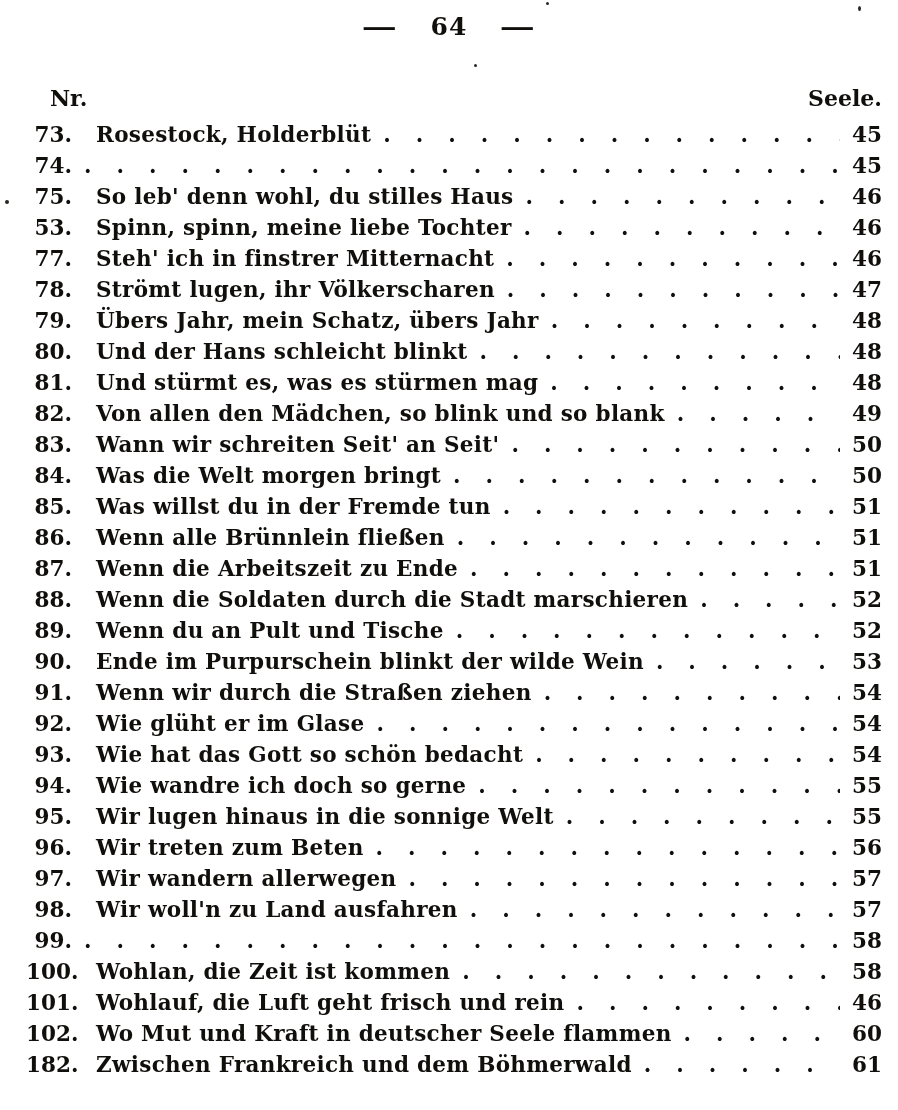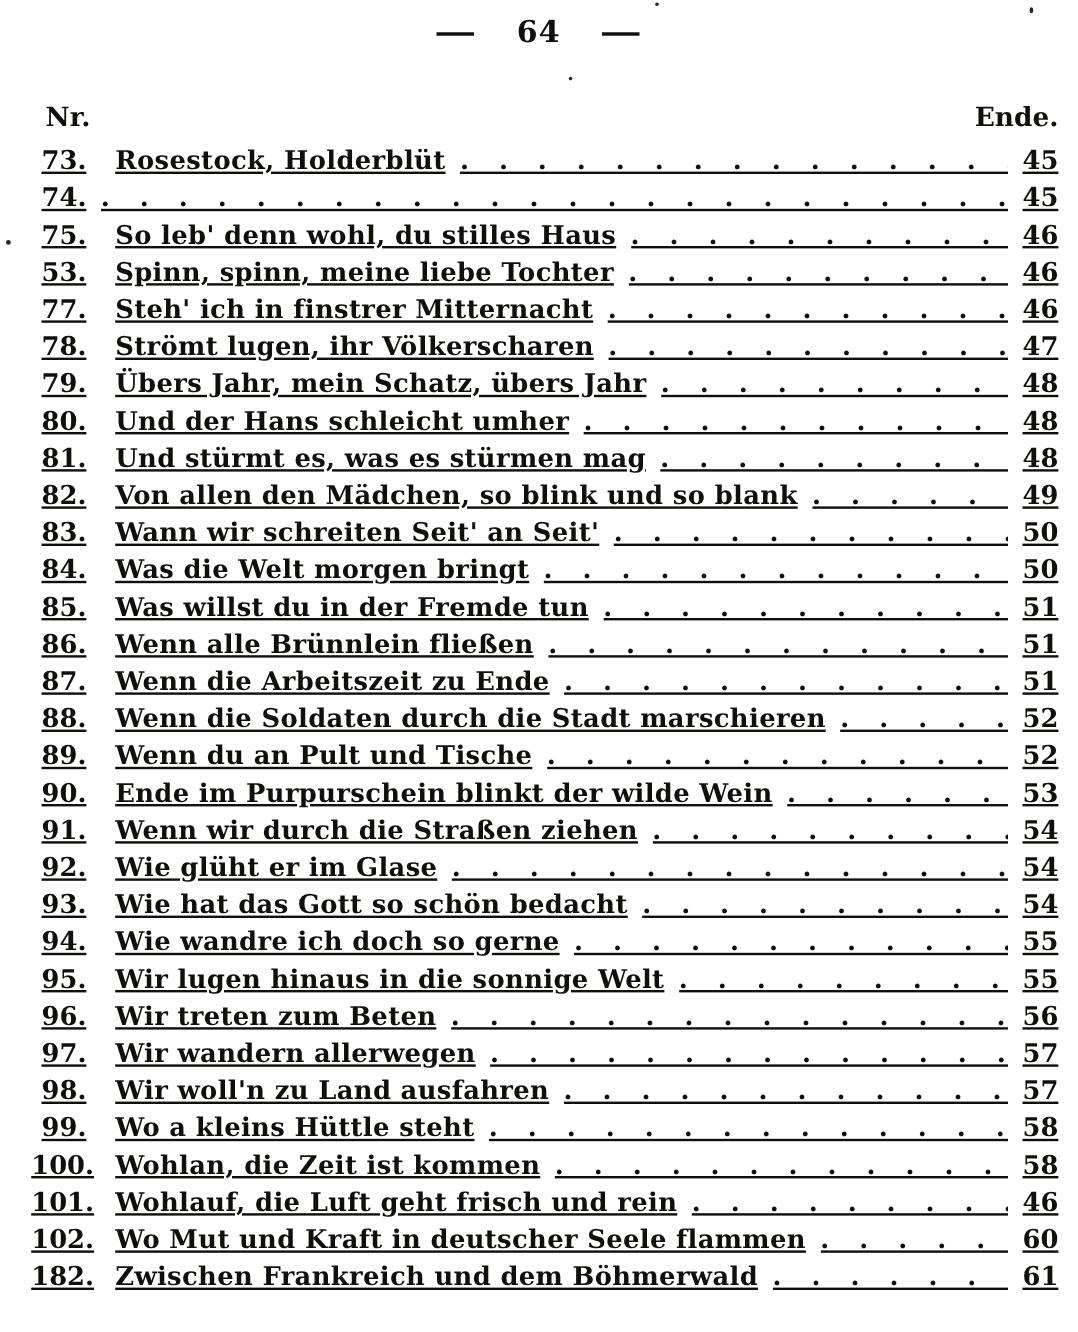--- a/index.html
+++ b/index.html
@@ -31,34 +31,34 @@
   }
   .page-head .dash { font-weight: 700; transform: scaleX(1.4); display:inline-block; }
   
   .col-headers {
     display: flex;
     justify-content: space-between;
     margin-top: 40px;
     padding: 0 16px 0 38px;
     font-size: 22px;
     line-height: 24px;
+    margin-left: 12px;
   }
   
   .toc {
     margin-top: 9px;
     padding: 0 16px 0 26px;
     font-size: 21.5px;
   }
   .row {
     display: flex;
     align-items: flex-start;
     height: 31px;
     line-height: 31px;
     white-space: nowrap;
-    text-decoration: underline;
   }
   .num {
     width: 46px;
     text-align: right;
     flex: 0 0 auto;
   }
   .title {
     margin-left: 24px;
     flex: 0 0 auto;
     letter-spacing: 0.3px;
@@ -102,21 +102,21 @@
   <span class="speck s4"></span>
 
   <div class="page-head">
     <span class="dash">—</span>
     <span>64</span>
     <span class="dash">—</span>
   </div>
 
   <div class="col-headers">
     <span>Nr.</span>
-    <span>Ende.</span>
+    <span>Seele.</span>
   </div>
 
   <div class="toc" id="toc">
     <div class="row">
       <span class="num">73.</span>
       <span class="title">Rosestock, Holderblüt</span>
       <span class="leader"></span>
       <span class="pg">45</span>
     </div>
 
@@ -156,21 +156,21 @@
 
     <div class="row">
       <span class="num">79.</span>
       <span class="title">Übers Jahr, mein Schatz, übers Jahr</span>
       <span class="leader"></span>
       <span class="pg">48</span>
     </div>
 
     <div class="row">
       <span class="num">80.</span>
-      <span class="title">Und der Hans schleicht umher</span>
+      <span class="title">Und der Hans schleicht blinkt</span>
       <span class="leader"></span>
       <span class="pg">48</span>
     </div>
 
     <div class="row">
       <span class="num">81.</span>
       <span class="title">Und stürmt es, was es stürmen mag</span>
       <span class="leader"></span>
       <span class="pg">48</span>
     </div>
@@ -289,21 +289,20 @@
 
     <div class="row">
       <span class="num">98.</span>
       <span class="title">Wir woll'n zu Land ausfahren</span>
       <span class="leader"></span>
       <span class="pg">57</span>
     </div>
 
     <div class="row">
       <span class="num">99.</span>
-      <span class="title">Wo a kleins Hüttle steht</span>
       <span class="leader"></span>
       <span class="pg">58</span>
     </div>
 
     <div class="row">
       <span class="num">100.</span>
       <span class="title">Wohlan, die Zeit ist kommen</span>
       <span class="leader"></span>
       <span class="pg">58</span>
     </div>

